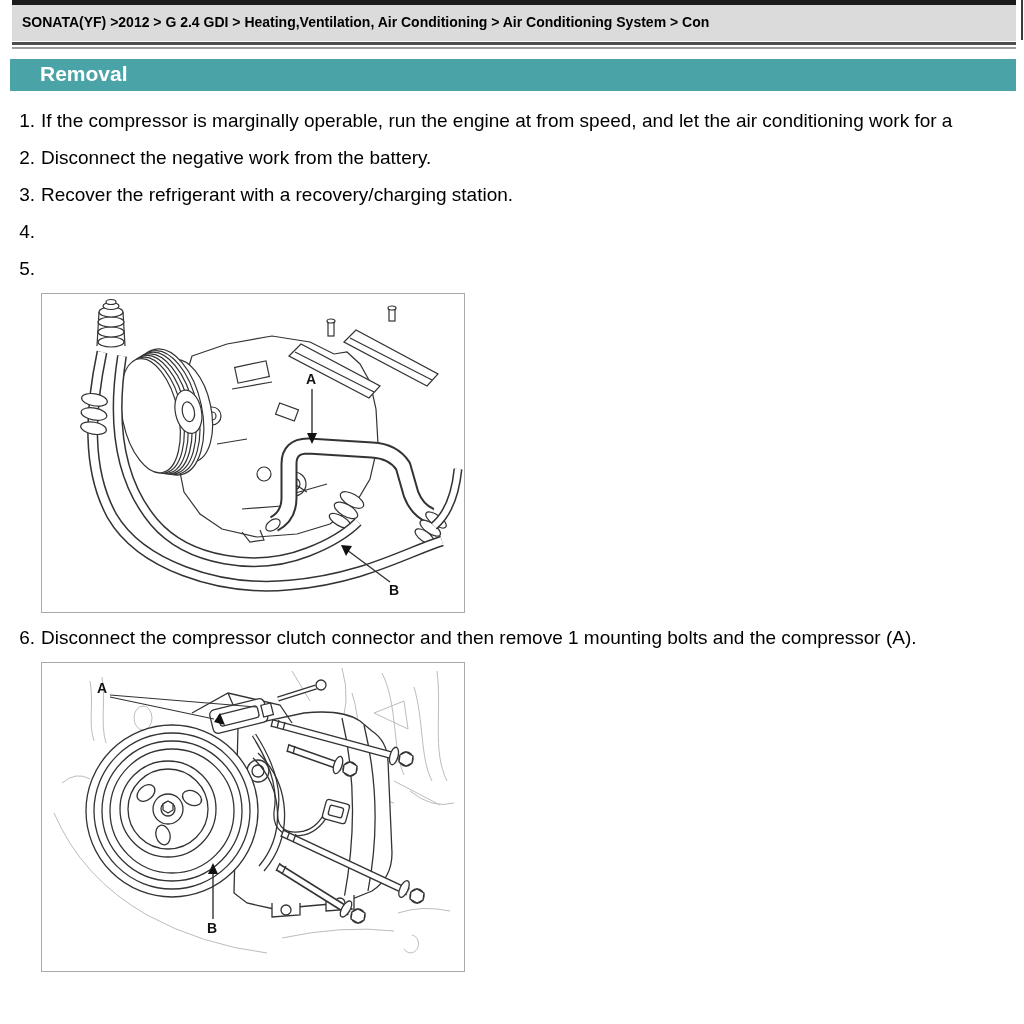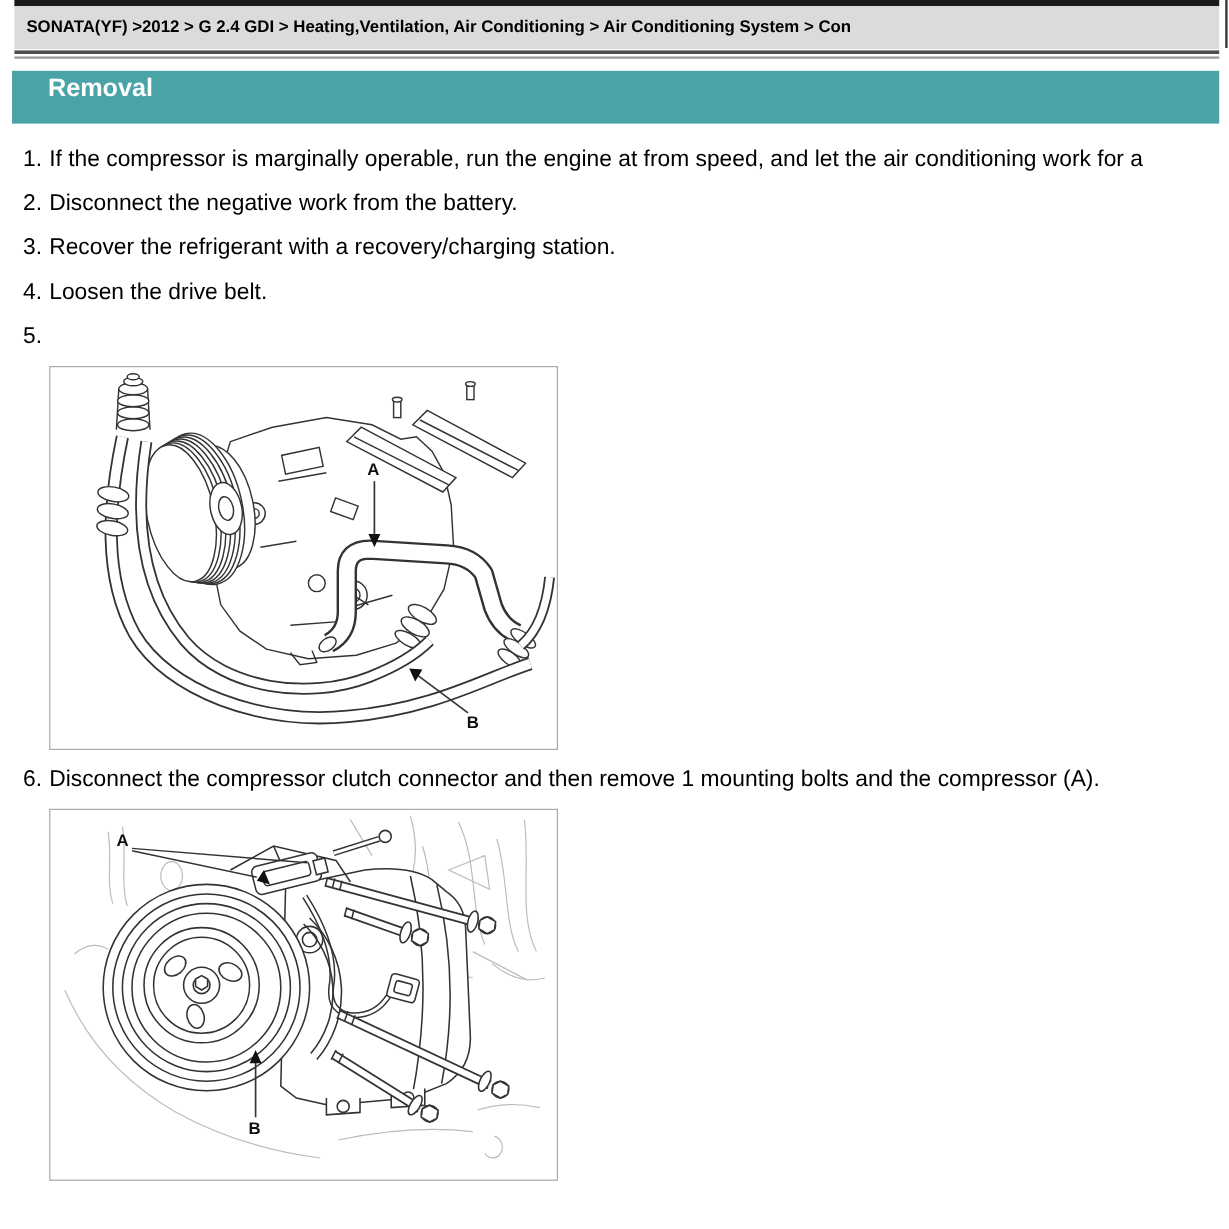--- a/index.html
+++ b/index.html
@@ -12,21 +12,21 @@
   .crumbbar{
     border-top:5px solid #1b1b1b;background:#dbdbdb;height:36px;line-height:35px;
     font-size:14px;font-weight:bold;padding-left:10px;white-space:nowrap;overflow:hidden;
   }
   .rule-dark{height:3px;background:#4e4e4e;margin:1px 8px 0 12px;}
   .rule-gap{height:2px;background:#fff;}
   .rule-light{height:2px;background:#9c9c9c;margin:0 8px 0 12px;}
   .edge-tick{position:absolute;top:0;right:1px;width:2px;height:40px;background:#3a3a3a;}
   
   .section-bar{
-    margin:10px 8px 0 10px;height:44px;line-height:29px;background:#4aa3a6;
+    margin:10px 8px 0 10px;height:32px;line-height:29px;background:#4aa3a6;
     color:#fff;font-size:21px;font-weight:bold;padding-left:30px;
   }
   
   .steps{margin-top:17px;font-size:19px;line-height:26px;}
   .step{display:flex;margin-bottom:11px;}
   .step .num{flex:0 0 35px;text-align:right;margin-right:6px;}
   .step .lines{flex:1 1 auto;min-width:0;}
   .nowrap{white-space:nowrap;}
   
   .figure{
@@ -70,21 +70,20 @@
   <div class="step">
     <span class="num">3.</span>
     <div class="lines">
         <div>Recover the refrigerant with a recovery/charging station.</div>
       </div>
   </div>
 
   <div class="step">
     <span class="num">4.</span>
     <div class="lines">
-      <div>Loosen the drive belt.</div>
     </div>
   </div>
 
   <div class="step">
     <span class="num">5.</span>
     <div class="lines">
     </div>
   </div>
 
   <div class="figure">

